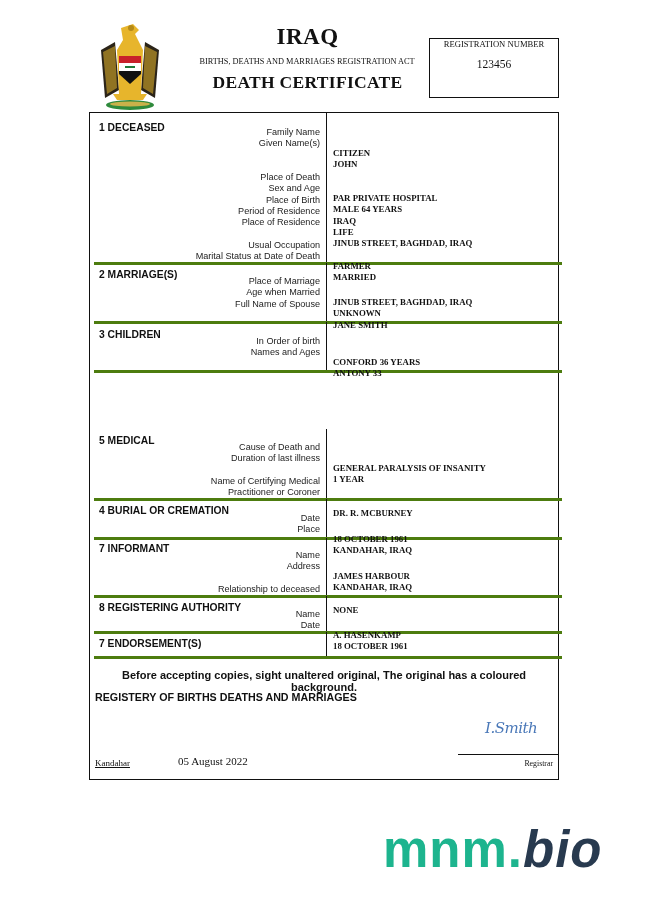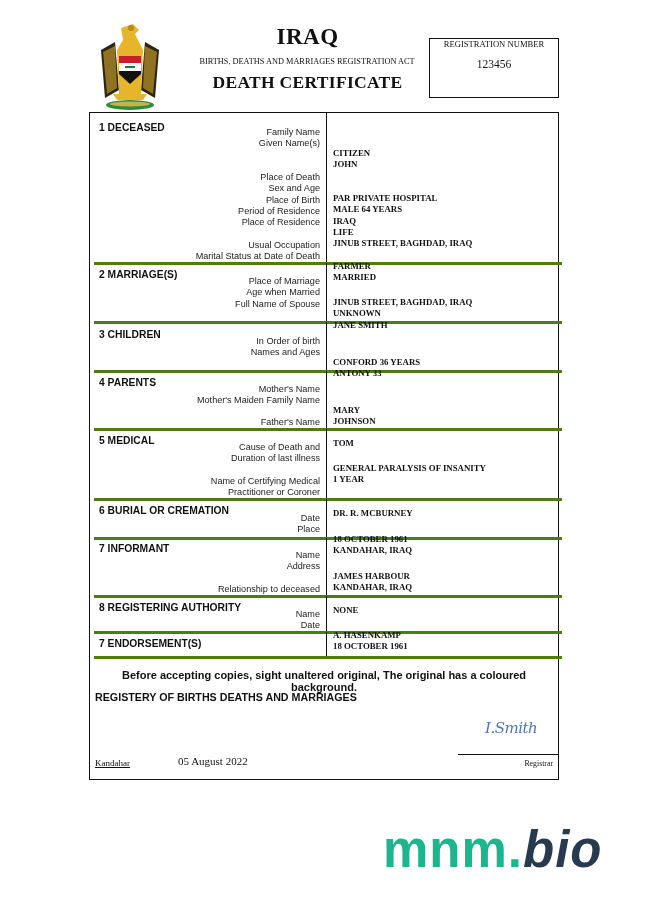--- a/index.html
+++ b/index.html
@@ -151,36 +151,20 @@
     <div class="field" style="top:14px">
         <span class="k">In Order of birth</span>
         <span class="v">CONFORD 36 YEARS</span>
       </div>
     <div class="field" style="top:25px">
         <span class="k">Names and Ages</span>
         <span class="v">ANTONY 33</span>
       </div>
   </div>
 
-  <div class="row" style="top:258px;height:57px;">
-    <div class="divider"></div>
-    <div class="sec-title" style="top:6px">4 PARENTS</div>
-    <div class="field" style="top:13px">
-        <span class="k">Mother's Name</span>
-        <span class="v">MARY</span>
-      </div>
-    <div class="field" style="top:24px">
-        <span class="k">Mother's Maiden Family Name</span>
-        <span class="v">JOHNSON</span>
-      </div>
-    <div class="field" style="top:46px">
-        <span class="k">Father's Name</span>
-        <span class="v">TOM</span>
-      </div>
-  </div>
 
   <div class="row" style="top:316px;height:69px;">
     <div class="divider"></div>
     <div class="sec-title" style="top:6px">5 MEDICAL</div>
     <div class="field" style="top:13px">
         <span class="k">Cause of Death and</span>
         <span class="v">GENERAL PARALYSIS OF INSANITY</span>
       </div>
     <div class="field" style="top:24px">
         <span class="k">Duration of last illness</span>
@@ -191,21 +175,21 @@
         <span class="v"></span>
       </div>
     <div class="field" style="top:58px">
         <span class="k">Practitioner or Coroner</span>
         <span class="v">DR. R. MCBURNEY</span>
       </div>
   </div>
 
   <div class="row" style="top:386px;height:38px;">
     <div class="divider"></div>
-    <div class="sec-title" style="top:6px">6 BURIAL OR CREMATION</div>
+    <div class="sec-title" style="top:6px">4 BURIAL OR CREMATION</div>
     <div class="field" style="top:14px">
         <span class="k">Date</span>
         <span class="v">18 OCTOBER 1961</span>
       </div>
     <div class="field" style="top:25px">
         <span class="k">Place</span>
         <span class="v">KANDAHAR, IRAQ</span>
       </div>
   </div>
 

